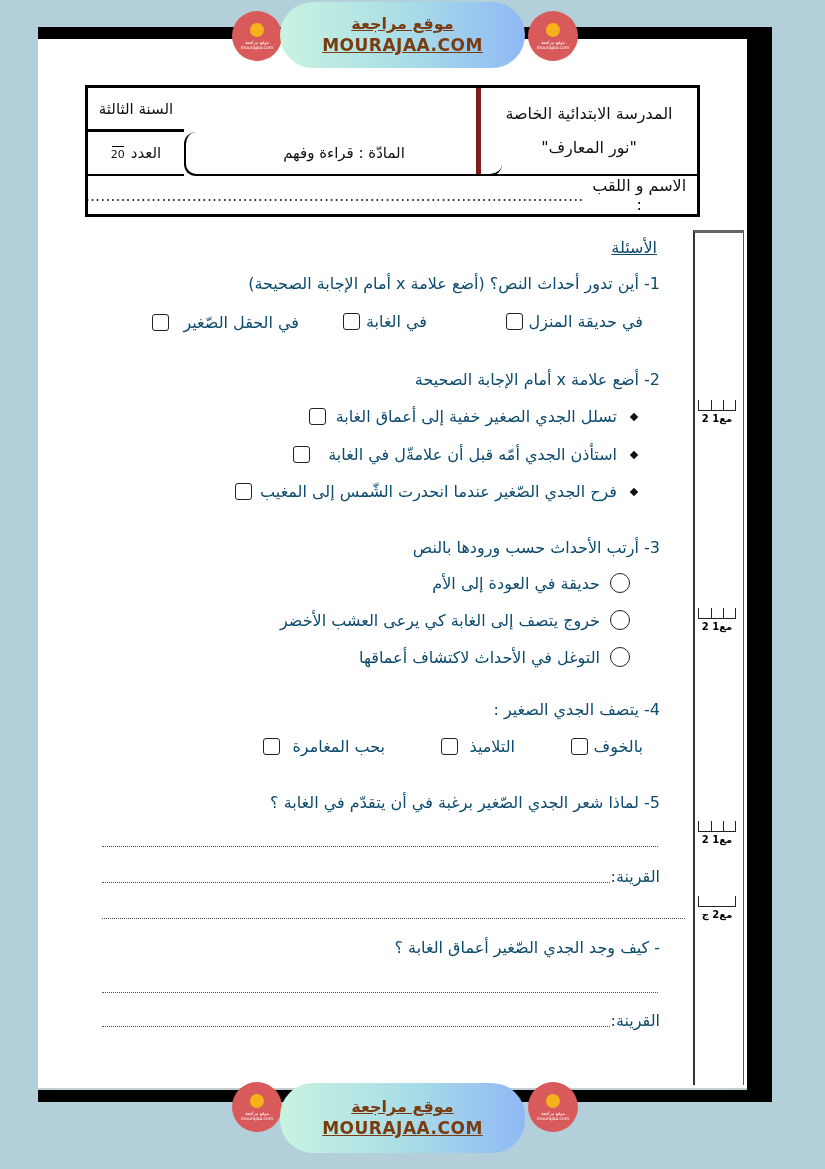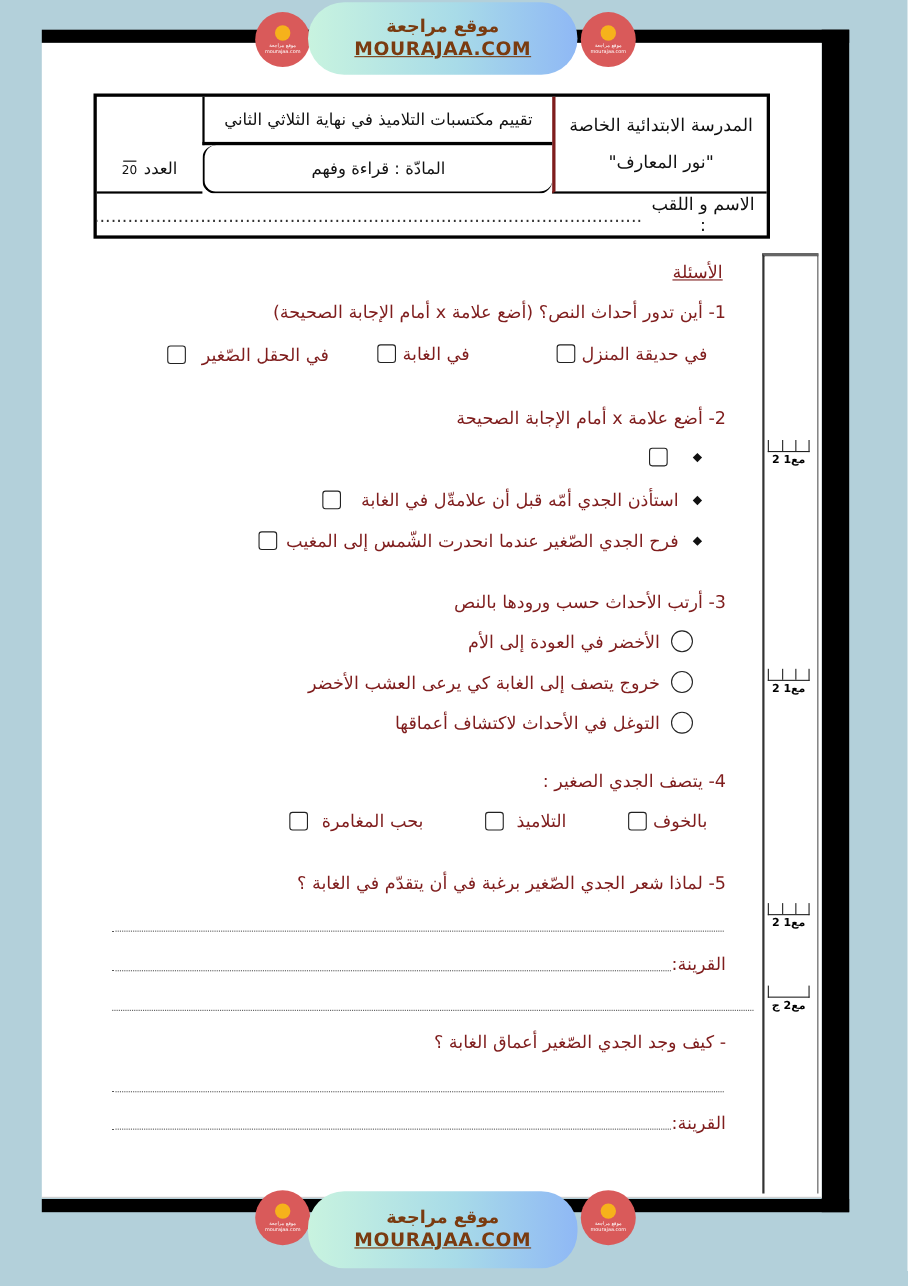--- a/index.html
+++ b/index.html
@@ -8,47 +8,47 @@
     background:#b3d0da;
     font-family:"DejaVu Sans", sans-serif;
   }
   .frame-top { position:absolute; left:38px; top:27px; width:734px; height:12px; background:#000; }
   .frame-right { position:absolute; left:747px; top:27px; width:25px; height:1075px; background:#000; }
   .frame-bottom { position:absolute; left:38px; top:1090px; width:734px; height:12px; background:#000; }
   .paper { position:absolute; left:38px; top:39px; width:709px; height:1049px; background:#fff; border-bottom:1px solid #ccc; }
 
   .header-table { position:absolute; left:85px; top:85px; width:615px; height:132px; border:3px solid #000; box-sizing:border-box; direction:rtl; }
   .cell { position:absolute; box-sizing:border-box; display:flex; align-items:center; justify-content:center; font-size:15px; color:#111; text-align:center; }
-  .school { right:0; top:0; width:195px; height:88px; border-left:3px solid #7f1d1d; border-bottom:2px solid #000; flex-direction:column; line-height:34px; font-size:16px; }
+  .school { right:0; top:0; width:221px; height:88px; border-left:5px solid #7f1d1d; border-bottom:2px solid #000; flex-direction:column; line-height:34px; font-size:16px; }
   .title  { right:195px; top:0; width:318px; height:44px; border-left:2px solid #000; border-bottom:3px solid #000; }
   .grade  { left:0; top:0; width:96px; height:44px; border-bottom:3px solid #000; }
   .subject{ right:195px; top:44px; width:318px; height:44px; border-left:2px solid #000; border-bottom:2px solid #000;border-radius:12px; }
   .score  { left:0; top:44px; width:96px; height:44px; border-bottom:2px solid #000; gap:6px; }
   .frac { display:inline-flex; flex-direction:column; align-items:center; font-size:11px; line-height:11px; }
   .frac .bar { width:12px; border-top:1px solid #000; margin-bottom:2px; }
   .name-row { right:0; top:88px; width:100%; height:38px; justify-content:flex-start; padding-right:8px; font-size:16px; }
   .dots { letter-spacing:0; color:#333; overflow:hidden; white-space:nowrap; }
   .heading { text-decoration:underline; font-size:17px; }
   .q { font-size:17px; }
-  .row { position:absolute; direction:rtl; display:flex; align-items:center; font-size:16px; color:#7f1d1d; }
+  .row { position:absolute; direction:rtl; display:flex; align-items:center; font-size:16px; color:#0c4a6e; }
   .box { display:inline-block; width:17px; height:17px; border:1.6px solid #222; border-radius:3px; margin-right:6px; box-sizing:border-box; }
   .circ { display:inline-block; width:20px; height:20px; border:1.6px solid #222; border-radius:50%; margin-left:10px; box-sizing:border-box; }
   .bullet { display:inline-block; width:6px; height:6px; background:#111; transform:rotate(45deg); margin-left:14px; }
   .dotline { position:absolute; border-top:1.5px dotted #555; height:0; }
 
   .crit-col { position:absolute; left:693px; top:230px; width:46px; height:855px; border-left:2px solid #333; border-right:1px solid #555; border-top:3px solid #666; box-sizing:border-box;padding-left:48px; }
   .crit { position:absolute; left:3px; width:38px; }
   .crit .ticks { height:10px; border-left:1px solid #222; border-right:1px solid #222; border-bottom:1.5px solid #222; position:relative; }
   .crit .ticks::before, .crit .ticks::after { content:""; position:absolute; top:0; height:10px; border-left:1px solid #222; }
   .crit .ticks::before { left:12px; } .crit .ticks::after { left:24px; }
   .crit .ticks.single::before, .crit .ticks.single::after { display:none; }
   .crit .lbl { font-size:10px; text-align:center; direction:rtl; margin-top:2px; font-weight:bold; }
 
   .banner { position:absolute; left:280px; width:245px; height:66px; border-radius:33px; background:linear-gradient(90deg,#c8f3df 0%,#a8dbe8 55%,#8fb8f5 100%); display:flex; flex-direction:column; align-items:center; justify-content:center; }
-  .banner .ar { color:#7a3b10; font-size:16px; font-weight:bold; line-height:20px; }
+  .banner .ar { color:#7a3b10; font-size:16px; font-weight:bold; text-decoration:underline; line-height:20px; }
   .banner .en { color:#7a3b10; font-size:17px; font-weight:bold; text-decoration:underline; line-height:22px; letter-spacing:0.5px; }
   .badge { position:absolute; width:50px; height:50px; border-radius:50%; background:#d95a5a; display:flex; flex-direction:column; align-items:center; justify-content:center; }
   .badge .ico { width:14px; height:14px; border-radius:50%; background:#f6b21b; }
   .badge .txt { font-size:4.5px; color:#fff; margin-top:3px; line-height:5px; text-align:center; }
 </style>
 </head>
 <body>
 
 <div class="frame-top"></div>
 <div class="frame-right"></div>
@@ -66,21 +66,21 @@
 <div class="badge" style="left:528px;top:11px;">
   <div class="ico"></div>
   <div class="txt">موقع مراجعة mourajaa.com</div>
 </div>
 
 <div class="header-table">
   <div class="cell school">
     <span>المدرسة الابتدائية الخاصة</span>
     <span>"نور المعارف"</span>
   </div>
-  <div class="cell title">تقييم مكتسبات التلاميذ في نهاية الثلاثي الثاني</div>
+  <div class="cell grade">السنة الثالثة</div>
   <div class="cell subject">المادّة : قراءة وفهم</div>
   <div class="cell score">
     <span>العدد</span>
     <span class="frac">
       <span class="bar"></span>
       <span>20</span>
     </span>
   </div>
   <div class="cell name-row">
     <span>الاسم و اللقب :</span>
@@ -100,37 +100,38 @@
     <span class="box"></span>
 </div>
 <div class="row" style="right:526px;top:313px;">
   <span>في الحقل الصّغير</span>
     <span class="box" style="margin-right:14px;"></span>
 </div>
 
 <div class="row q" style="right:165px;top:370px;">2- أضع علامة x أمام الإجابة الصحيحة</div>
 <div class="row" style="right:188px;top:407px;">
   <span class="bullet"></span>
+    <span>تسلل الجدي الصغير خفية إلى أعماق الغابة</span>
     <span class="box" style="margin-right:10px;"></span>
 </div>
 <div class="row" style="right:188px;top:445px;">
   <span class="bullet"></span>
     <span>استأذن الجدي أمّه قبل أن علامةّل في الغابة</span>
     <span class="box" style="margin-right:18px;"></span>
 </div>
 <div class="row" style="right:188px;top:482px;padding-left:48px;">
   <span class="bullet"></span>
     <span>فرح الجدي الصّغير عندما انحدرت الشّمس إلى المغيب</span>
     <span class="box" style="margin-right:8px;"></span>
 </div>
 
 <div class="row q" style="right:165px;top:538px;">3- أرتب الأحداث حسب ورودها بالنص</div>
 <div class="row" style="right:195px;top:573px;">
   <span class="circ"></span>
-    <span>الأخضر في العودة إلى الأم</span>
+    <span>حديقة في العودة إلى الأم</span>
 </div>
 <div class="row" style="right:195px;top:610px;">
   <span class="circ"></span>
     <span>خروج يتصف إلى الغابة كي يرعى العشب الأخضر</span>
 </div>
 <div class="row" style="right:195px;top:647px;">
   <span class="circ"></span>
     <span>التوغل في الأحداث لاكتشاف أعماقها</span>
 </div>
 

